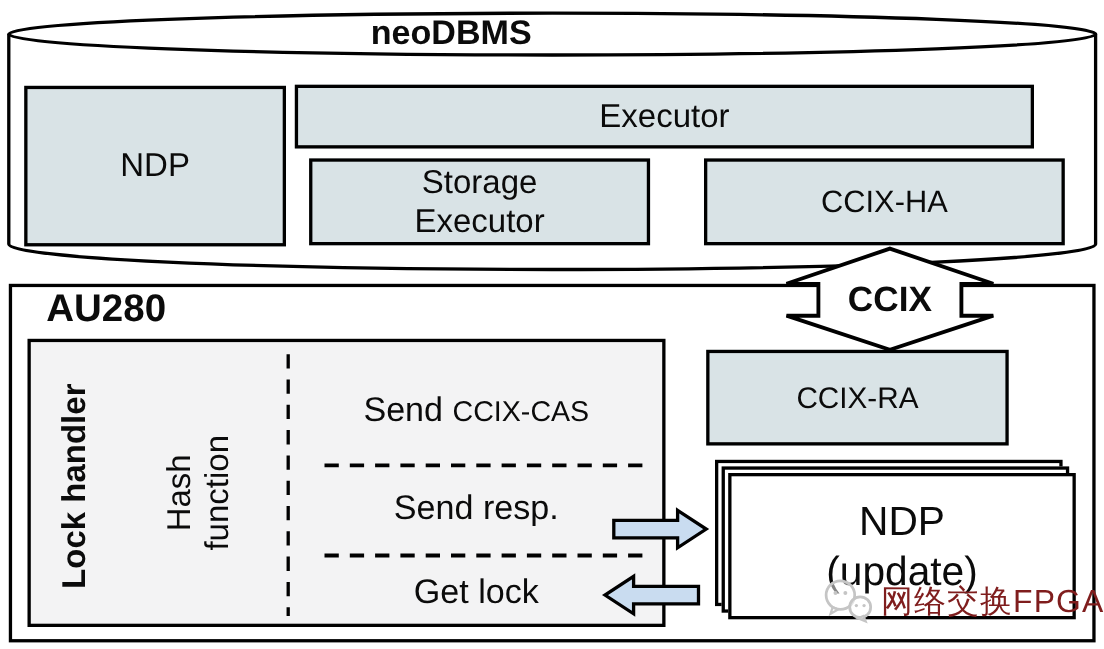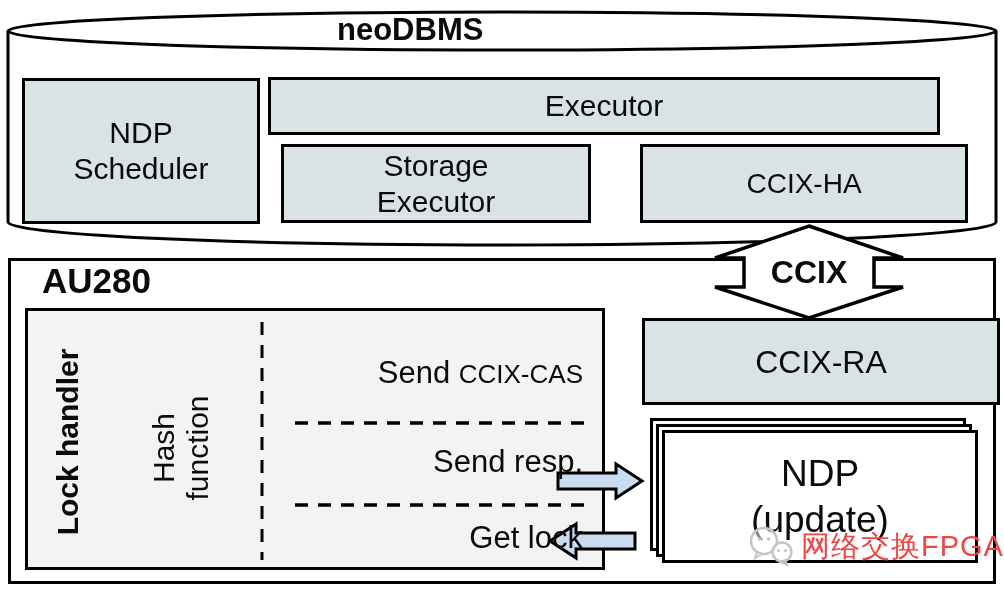--- a/index.html
+++ b/index.html
@@ -15,49 +15,48 @@
     font-size:30px;line-height:36px;z-index:1;
   }
   .panel{
     position:absolute;box-sizing:border-box;border:3px solid #000;background:#ffffff;z-index:1;
   }
   .lockbox{
     position:absolute;box-sizing:border-box;border:3px solid #000;background:#f3f3f4;z-index:1;
   }
   .title{position:absolute;font-weight:bold;z-index:3;}
   .steptext{
-    position:absolute;left:283px;width:300px;text-align:right;
+    position:absolute;left:283px;width:300px;text-align:center;
     font-size:31px;line-height:36px;z-index:3;
   }
   .rot{
     position:absolute;text-align:center;transform:rotate(-90deg);z-index:3;
   }
   .stack{position:absolute;box-sizing:border-box;border:3px solid #000;background:#fff;z-index:1;}
   .cas-code{font-size:26px;}
   #watermark{
     position:absolute;left:745px;top:524px;display:flex;align-items:center;gap:4px;
-    z-index:4;color:#ef4444;font-size:29px;letter-spacing:1px;white-space:nowrap;
+    z-index:4;color:#7f1d1d;font-size:29px;letter-spacing:1px;white-space:nowrap;
   }
 </style>
 </head>
 <body>
 
 <div id="stage">
 
   <svg class="layer" width="1004" height="590" style="z-index:0">
     <path d="M 8 31 L 8 222 A 494 23 0 0 0 996 222 L 996 31" fill="#ffffff" stroke="#000" stroke-width="3"></path>
     <ellipse cx="502" cy="31" rx="494" ry="19" fill="#ffffff" stroke="#000" stroke-width="3"></ellipse>
   </svg>
 
   <div class="title" style="left:337px;top:12px;width:300px;text-align:left;font-size:31px;line-height:36px;">neoDBMS</div>
 
   <div class="box" style="left:22px;top:78px;width:238px;height:146px;">
     <div>
       <span style="display:block">NDP</span>
-      <span style="display:block">Scheduler</span>
     </div>
   </div>
 
   <div class="box" style="left:268px;top:77px;width:672px;height:58px;">
     <span>Executor</span>
   </div>
 
   <div class="box" style="left:281px;top:144px;width:310px;height:79px;">
     <div>
       <span style="display:block">Storage</span>
@@ -80,21 +79,21 @@
     <span style="display:block">function</span>
   </div>
 
   <div class="steptext" style="top:355px;">
     <span>Send</span>
     <span class="cas-code">CCIX-CAS</span>
   </div>
   <div class="steptext" style="top:520px;">Get lock</div>
   <div class="steptext" style="top:444px;">Send resp.</div>
 
-  <div class="box" style="left:642px;top:318px;width:358px;height:87px;font-size:32px;">
+  <div class="box" style="left:642px;top:318px;width:275px;height:87px;font-size:27px;">
     <span>CCIX-RA</span>
   </div>
 
   <div class="stack" style="left:650px;top:418px;width:316px;height:133px;"></div>
   <div class="stack" style="left:656px;top:424px;width:316px;height:133px;"></div>
   <div class="stack" style="left:662px;top:430px;width:316px;height:133px;display:flex;align-items:center;justify-content:center;text-align:center;font-size:37px;line-height:46px;">
     <div>
       <span style="display:block">NDP</span>
       <span style="display:block">(update)</span>
     </div>

